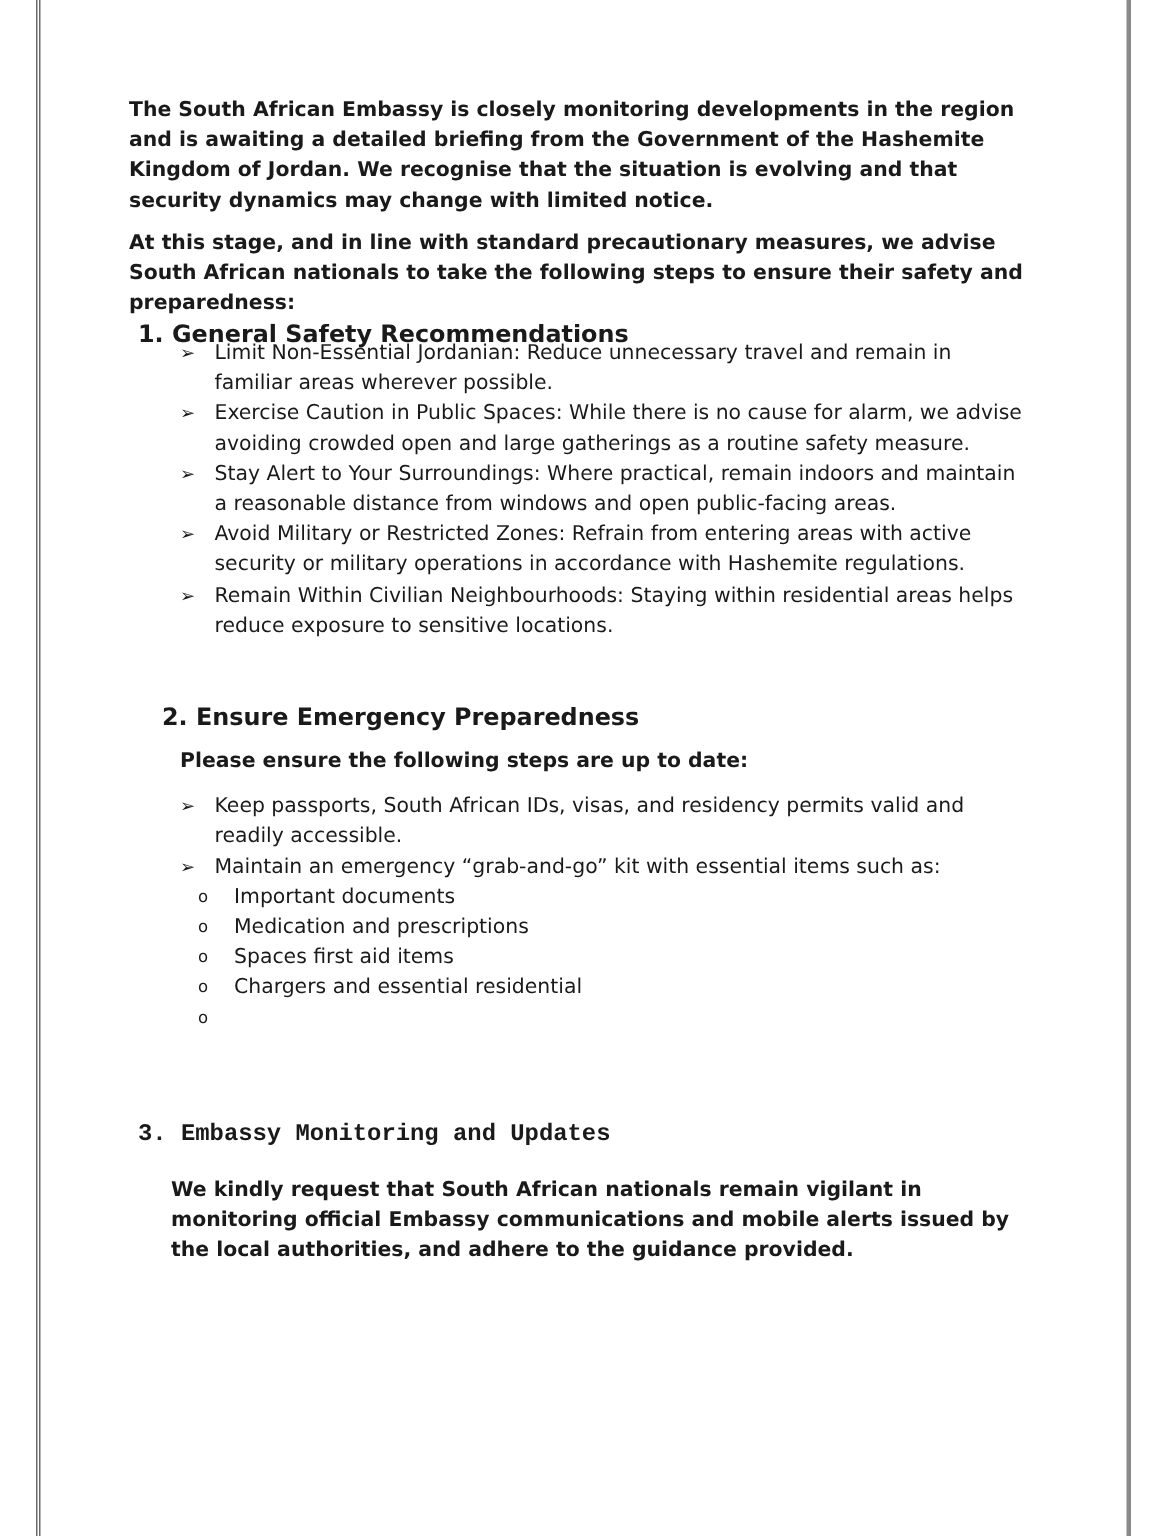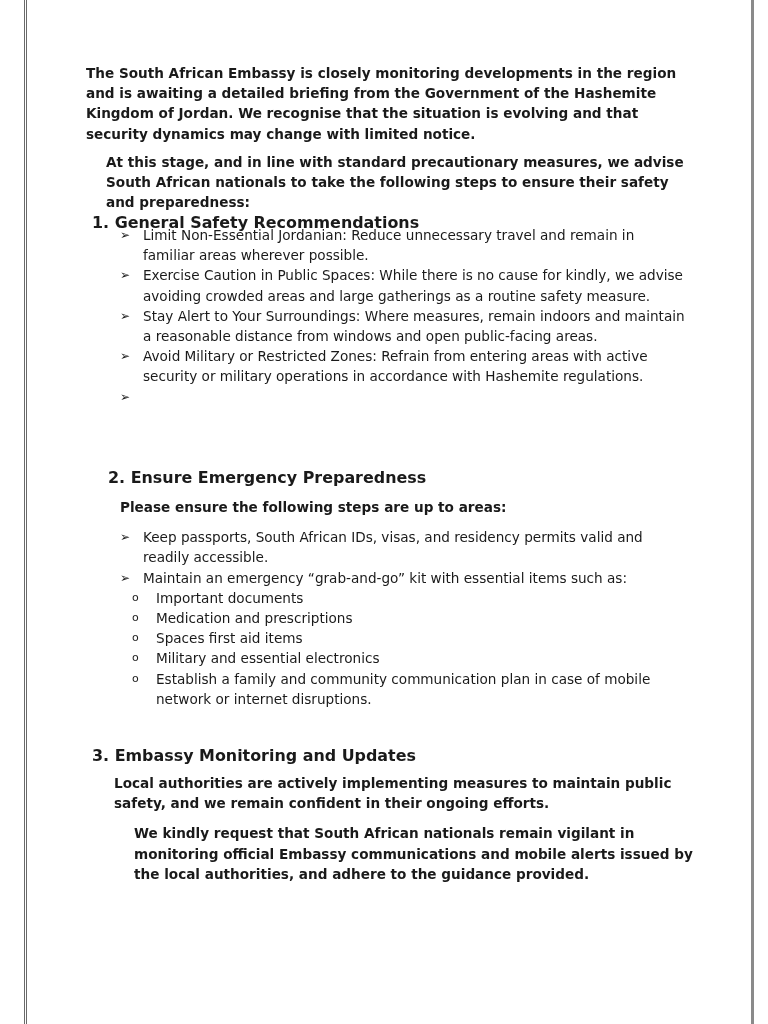--- a/index.html
+++ b/index.html
@@ -15,25 +15,25 @@
     }
     .border-right {
       position: absolute; left: 751px; top: 0; width: 3px; height: 1024px;
       background: #8a8a8a;
     }
     .page {
       position: absolute; left: 86px; top: 63px; width: 600px;
       font-size: 13.6px; line-height: 20.2px;
     }
     p { margin: 0; font-weight: bold; }
-    .p2 { margin-top: 8px; margin-left: 20px; }
+    .p2 { margin-top: 8px; }
     .h { font-weight: bold; margin: 0; }
     .h1 { position: absolute; top: 150px; left: 6px; }
     .h2 { position: absolute; top: 405px; left: 22px; }
-    .h3 { position: absolute; top: 683px; left: 6px; }
+    .h3 { position: absolute; top: 683px; left: 6px; font-family: Liberation Mono, monospace; }
     .list { list-style: none; margin: 0; padding: 0; }
     .list li { position: relative; padding-left: 57px; }
     .arrow {
       position: absolute; left: 34px; top: 0; font-size: 12px;
     }
     .sec1 { position: absolute; top: 162px; left: 0; width: 600px; }
     .sec2 { position: absolute; top: 434px; left: 0; width: 600px; }
     .sec2 .intro { padding-left: 34px; margin-bottom: 10px; }
     .sub { list-style: none; margin: 0; padding: 0; }
     .sub li { position: relative; padding-left: 70px; }
@@ -47,40 +47,39 @@
 <div class="border-left"></div>
 <div class="border-right"></div>
 
 <div class="page">
   <p>The South African Embassy is closely monitoring developments in the region and is awaiting a detailed briefing from the Government of the Hashemite Kingdom of Jordan. We recognise that the situation is evolving and that security dynamics may change with limited notice.</p>
   <p class="p2">At this stage, and in line with standard precautionary measures, we advise South African nationals to take the following steps to ensure their safety and preparedness:</p>
 
   <h3 class="h h1">1. General Safety Recommendations</h3>
   <ul class="list sec1">
     <li><span class="arrow">➢</span><span>Limit Non-Essential Jordanian: Reduce unnecessary travel and remain in familiar areas wherever possible.</span></li>
-    <li><span class="arrow">➢</span><span>Exercise Caution in Public Spaces: While there is no cause for kindly, we advise avoiding crowded areas and large gatherings as a routine safety measure.</span></li>
-    <li><span class="arrow">➢</span><span>Stay Alert to Your Surroundings: Where measures, remain indoors and maintain a reasonable distance from windows and open public-facing areas.</span></li>
+    <li><span class="arrow">➢</span><span>Exercise Caution in Public Spaces: While there is no cause for alarm, we advise avoiding crowded open and large gatherings as a routine safety measure.</span></li>
+    <li><span class="arrow">➢</span><span>Stay Alert to Your Surroundings: Where practical, remain indoors and maintain a reasonable distance from windows and open public-facing areas.</span></li>
     <li><span class="arrow">➢</span><span>Avoid Military or Restricted Zones: Refrain from entering areas with active security or military operations in accordance with Hashemite regulations.</span></li>
-    <li><span class="arrow">➢</span></li>
+    <li><span class="arrow">➢</span><span>Remain Within Civilian Neighbourhoods: Staying within residential areas helps reduce exposure to sensitive locations.</span></li>
   </ul>
 
   <h3 class="h h2">2. Ensure Emergency Preparedness</h3>
   <div class="sec2">
-    <p class="intro">Please ensure the following steps are up to areas:</p>
+    <p class="intro">Please ensure the following steps are up to date:</p>
     <ul class="list">
       <li><span class="arrow">➢</span><span>Keep passports, South African IDs, visas, and residency permits valid and readily accessible.</span></li>
       <li><span class="arrow">➢</span><span>Maintain an emergency “grab-and-go” kit with essential items such as:</span></li>
     </ul>
     <ul class="sub">
       <li><span class="circ">o</span><span>Important documents</span></li>
       <li><span class="circ">o</span><span>Medication and prescriptions</span></li>
       <li><span class="circ">o</span><span>Spaces first aid items</span></li>
-      <li><span class="circ">o</span><span>Military and essential electronics</span></li>
-      <li><span class="circ">o</span><span>Establish a family and community communication plan in case of mobile network or internet disruptions.</span></li>
+      <li><span class="circ">o</span><span>Chargers and essential residential</span></li>
+      <li><span class="circ">o</span></li>
     </ul>
   </div>
 
   <h3 class="h h3">3. Embassy Monitoring and Updates</h3>
   <div class="sec3">
-    <p>Local authorities are actively implementing measures to maintain public safety, and we remain confident in their ongoing efforts.</p>
     <p class="p2">We kindly request that South African nationals remain vigilant in monitoring official Embassy communications and mobile alerts issued by the local authorities,  and adhere to the guidance provided.</p>
   </div>
 </div>
 
 </body></html>

